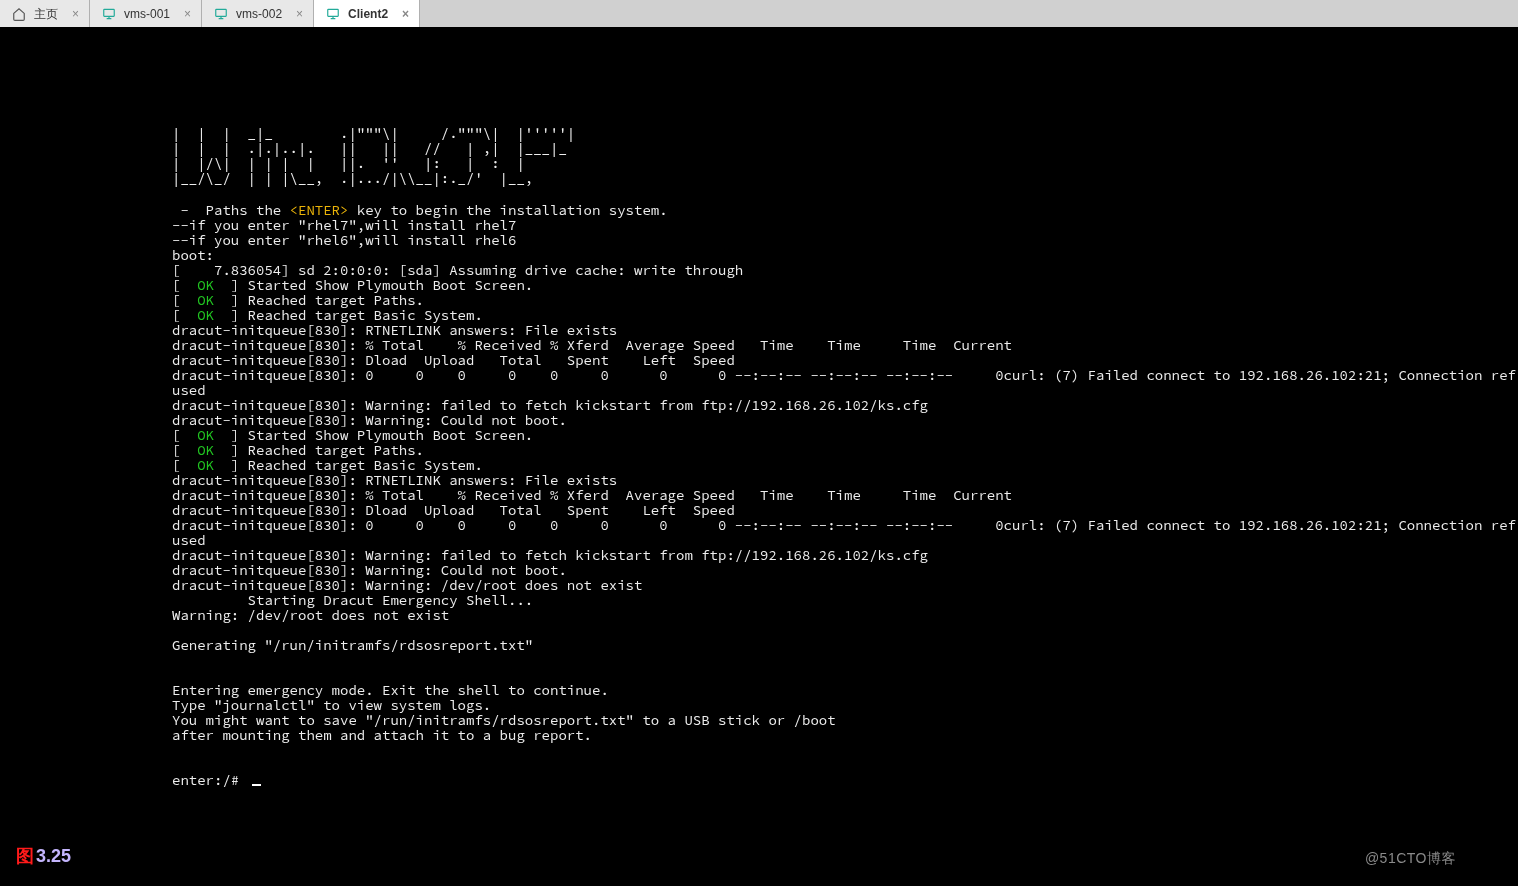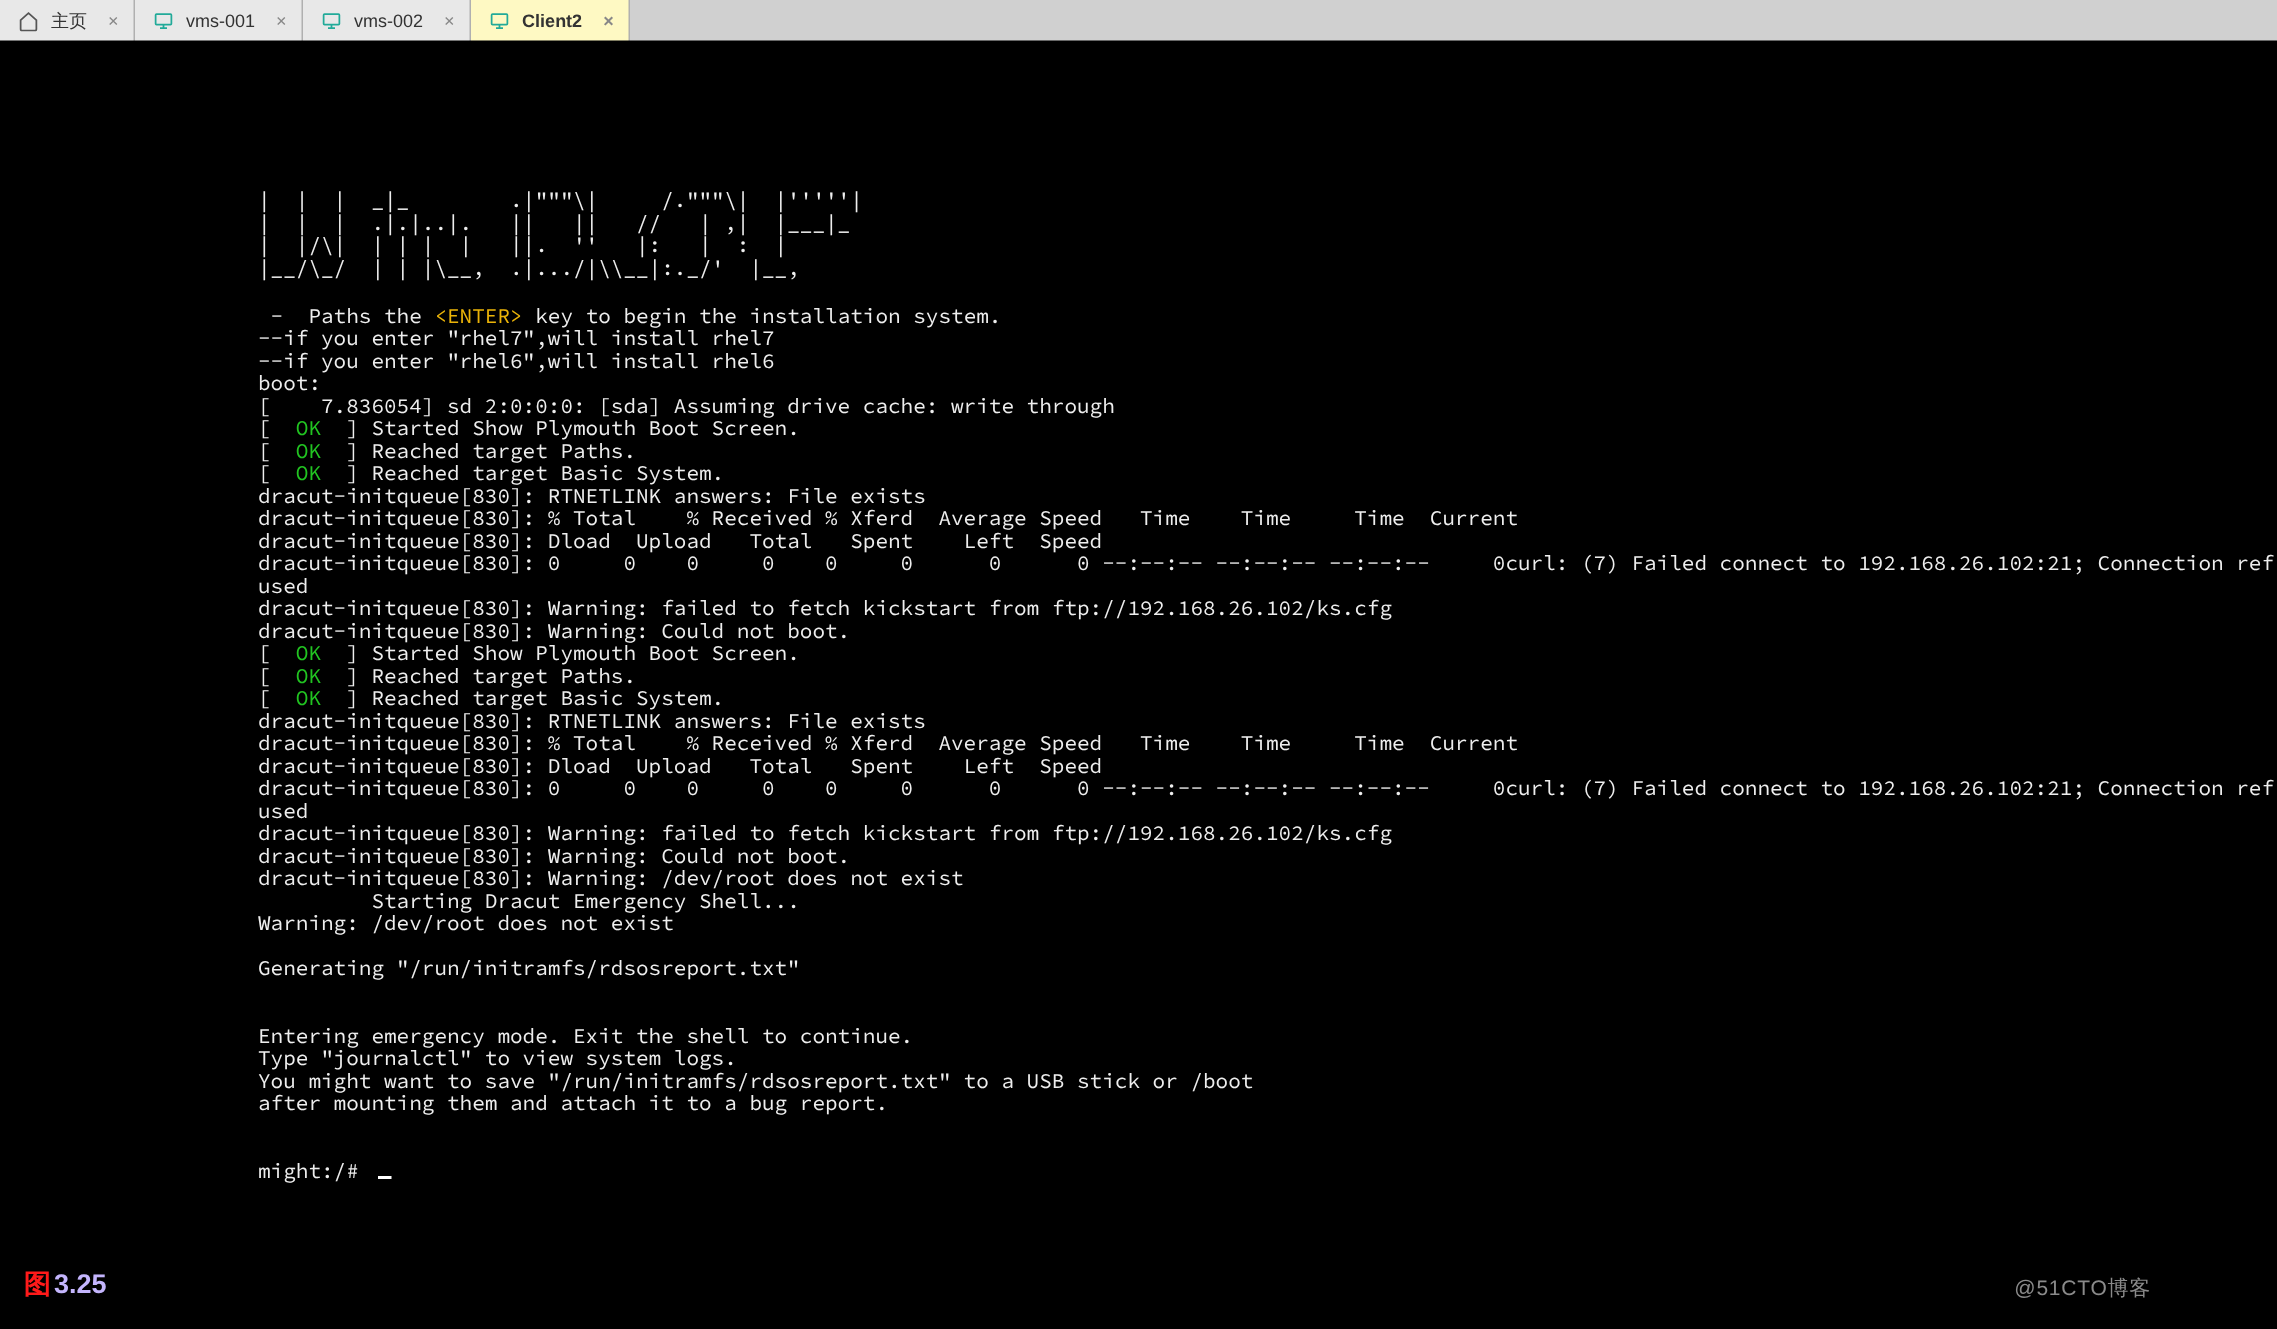--- a/index.html
+++ b/index.html
@@ -25,21 +25,21 @@
     padding: 0 10px 0 12px;
     background: #e8e8e8;
     border-right: 1px solid #b0b0b0;
     font-family: "Segoe UI", Arial, sans-serif;
     font-size: 12px;
     color: #333;
     gap: 8px;
     cursor: pointer;
   }
   .tab.active {
-    background: #fef9c3;
+    background: #ffffff;
     font-weight: 600;
   }
   .tab .icon { display:inline-flex; align-items:center; }
   .tab .close { color:#888; font-size:12px; margin-left:6px; }
   .tab-bar-rest { flex:1; background:#d0d0d0; }
 
   
   .terminal {
     position: absolute;
     top: 27px; left:0; right:0; bottom:0;
@@ -70,21 +70,21 @@
     gap:2px;
     font-family: "Microsoft YaHei", sans-serif;
     font-weight:700;
     font-size:18px;
   }
   .figure-label .fig  { color:#ff1a1a; }
   .figure-label .num  { color:#c4b5fd; }
 
   .watermark {
     position:absolute;
-    right:84px;
+    right:62px;
     bottom:18px;
     color:#8a8a8a;
     font-family:"Microsoft YaHei", sans-serif;
     font-size:14px;
     letter-spacing:0.5px;
   }
 </style>
 </head>
 <body>
 
@@ -167,21 +167,21 @@
 
 <span>Generating "/run/initramfs/rdsosreport.txt"</span>
 
 
 <span>Entering emergency mode. Exit the shell to continue.</span>
 <span>Type "journalctl" to view system logs.</span>
 <span>You might want to save "/run/initramfs/rdsosreport.txt" to a USB stick or /boot</span>
 <span>after mounting them and attach it to a bug report.</span>
 
 
-<span>might:/# </span><span class="cursor"></span>
+<span>enter:/# </span><span class="cursor"></span>
 </div>
 
 <div class="figure-label">
   <span class="fig">图</span>
     <span class="num">3.25</span>
 </div>
 
 <div class="watermark">@51CTO博客</div>
 
 </body></html>

